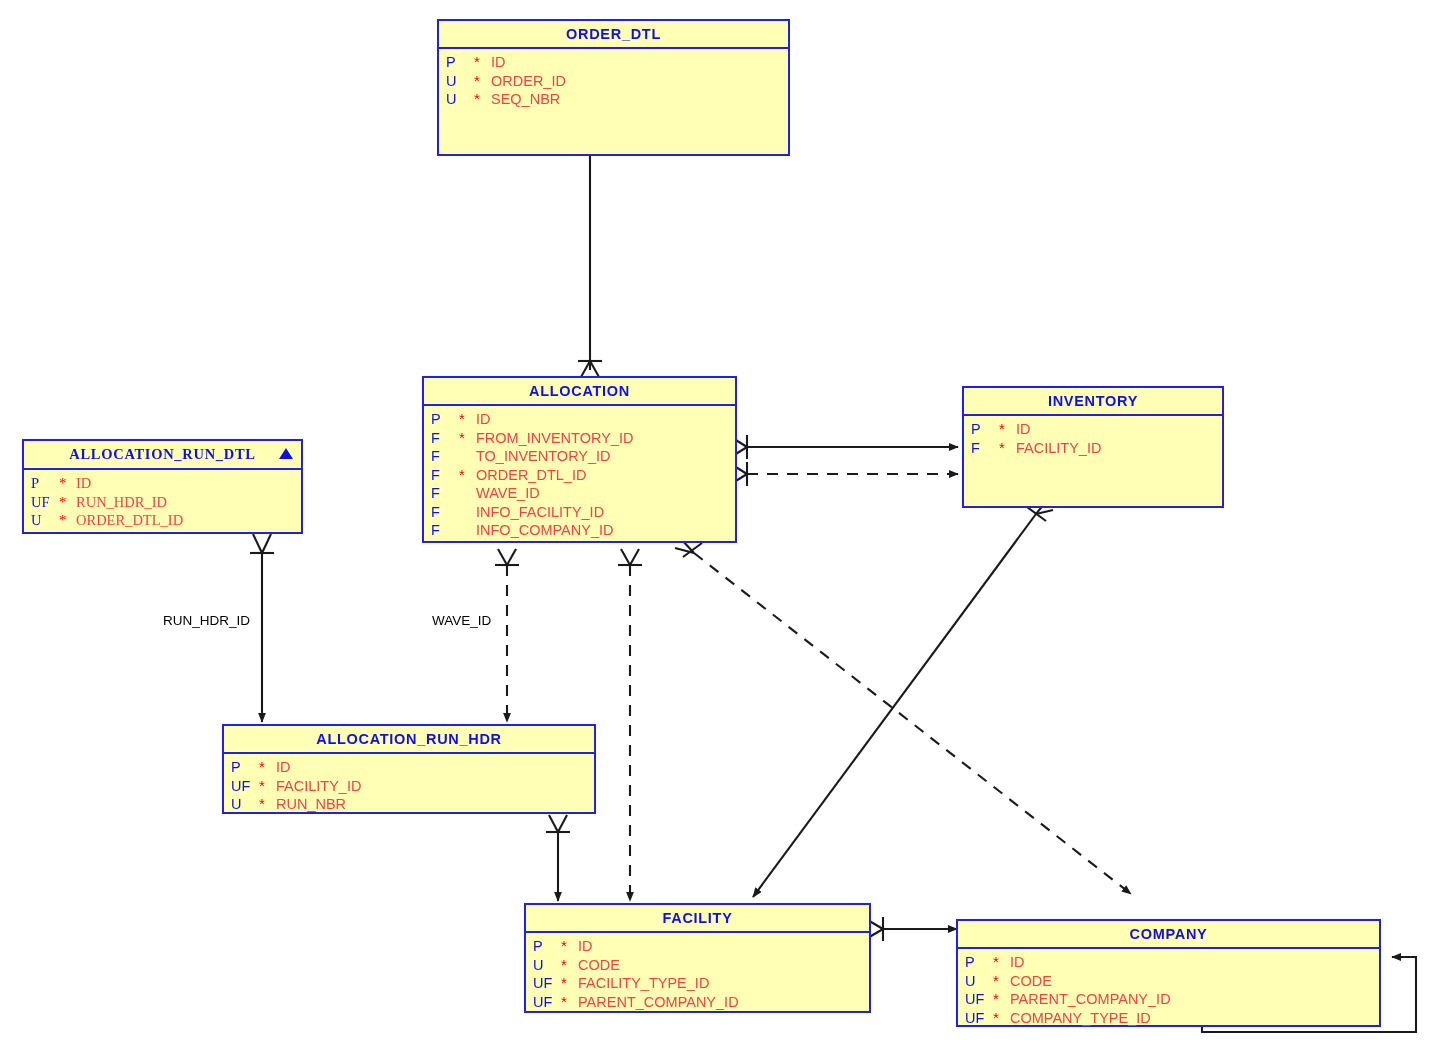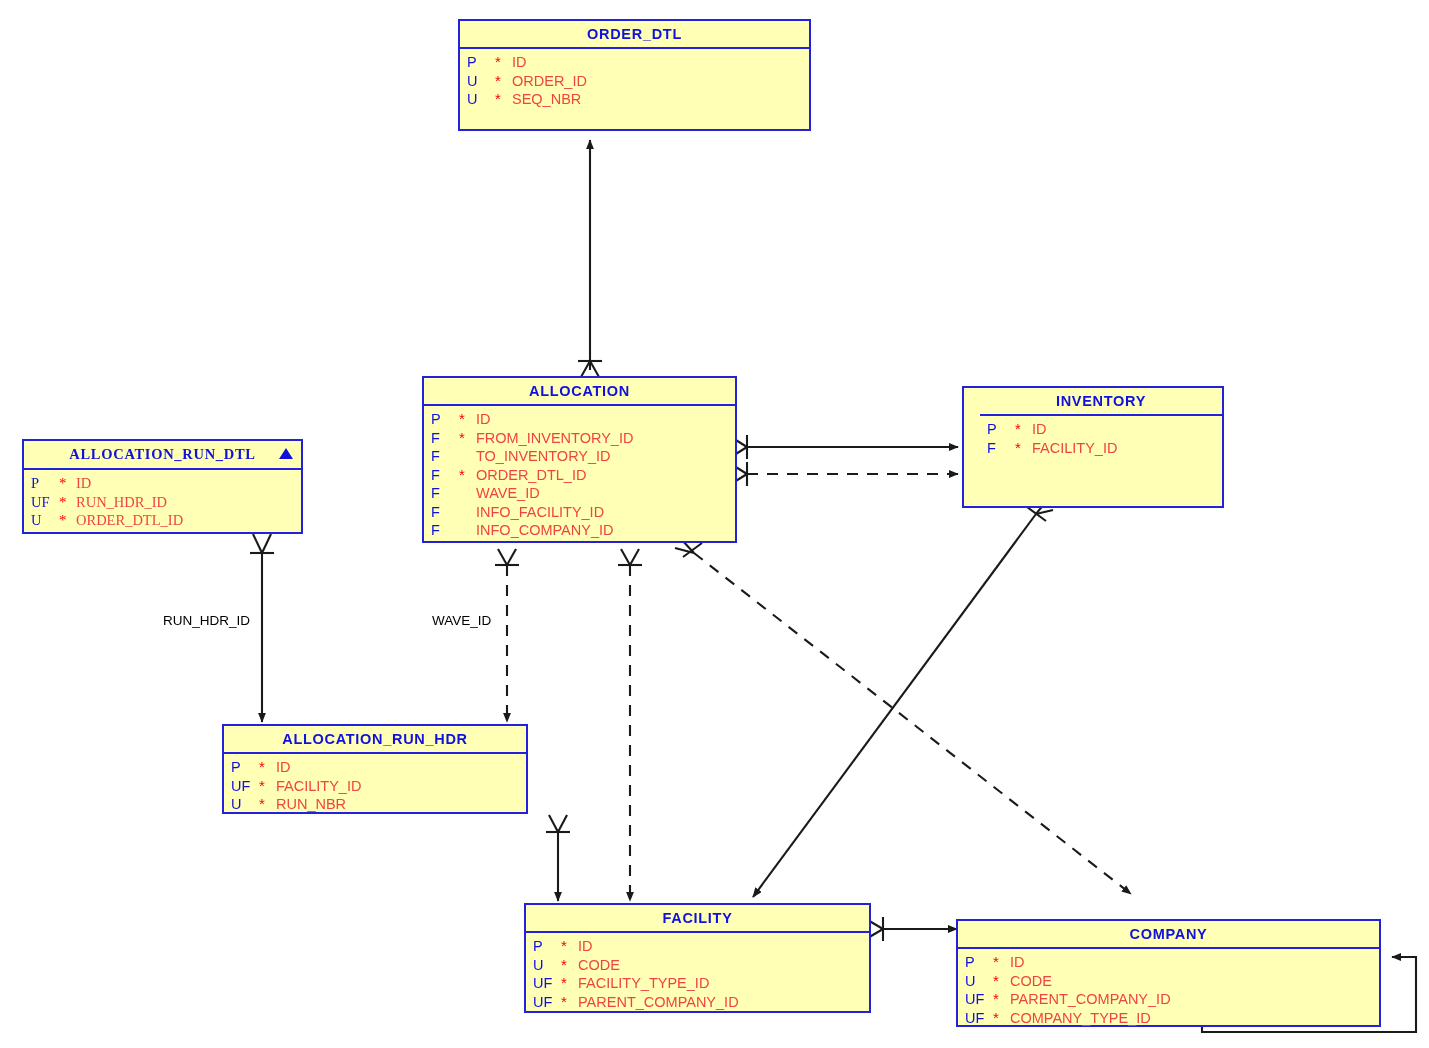--- a/index.html
+++ b/index.html
@@ -175,21 +175,21 @@
       <g>
         <path d="M1202,1003 L1202,1032 L1416,1032 L1416,957 L1392,957" marker-end="url(#arw)"></path>
         <line x1="1190" y1="1003" x2="1214" y2="1003"></line>
         <line x1="1202" y1="1003" x2="1193" y2="985"></line>
         <line x1="1202" y1="1003" x2="1211" y2="985"></line>
       </g>
 
     </g>
   </svg>
 
-  <div class="entity" style="left:458px; top:19px; width:353px; height:112px;">
+  <div class="entity" style="left:437px; top:19px; width:353px; height:137px;">
     <div class="entity-title">ORDER_DTL</div>
     <div class="attrs">
       <div class="attr">
         <span class="key">P</span>
         <span class="req">*</span>
         <span class="nm">ID</span>
       </div>
       <div class="attr">
         <span class="key">U</span>
         <span class="req">*</span>
@@ -261,37 +261,37 @@
         <span class="nm">INFO_FACILITY_ID</span>
       </div>
       <div class="attr">
         <span class="key">F</span>
         <span class="req"> </span>
         <span class="nm">INFO_COMPANY_ID</span>
       </div>
     </div>
   </div>
 
-  <div class="entity" style="left:962px; top:386px; width:262px; height:122px;padding-left:16px;">
+  <div class="entity" style="left:962px; top:386px; width:262px; height:122px;">
     <div class="entity-title">INVENTORY</div>
     <div class="attrs">
       <div class="attr">
         <span class="key">P</span>
         <span class="req">*</span>
         <span class="nm">ID</span>
       </div>
       <div class="attr">
         <span class="key">F</span>
         <span class="req">*</span>
         <span class="nm">FACILITY_ID</span>
       </div>
     </div>
   </div>
 
-  <div class="entity" style="left:222px; top:724px; width:306px; height:90px;">
+  <div class="entity" style="left:222px; top:724px; width:374px; height:90px;">
     <div class="entity-title">ALLOCATION_RUN_HDR</div>
     <div class="attrs">
       <div class="attr">
         <span class="key">P</span>
         <span class="req">*</span>
         <span class="nm">ID</span>
       </div>
       <div class="attr">
         <span class="key">UF</span>
         <span class="req">*</span>

